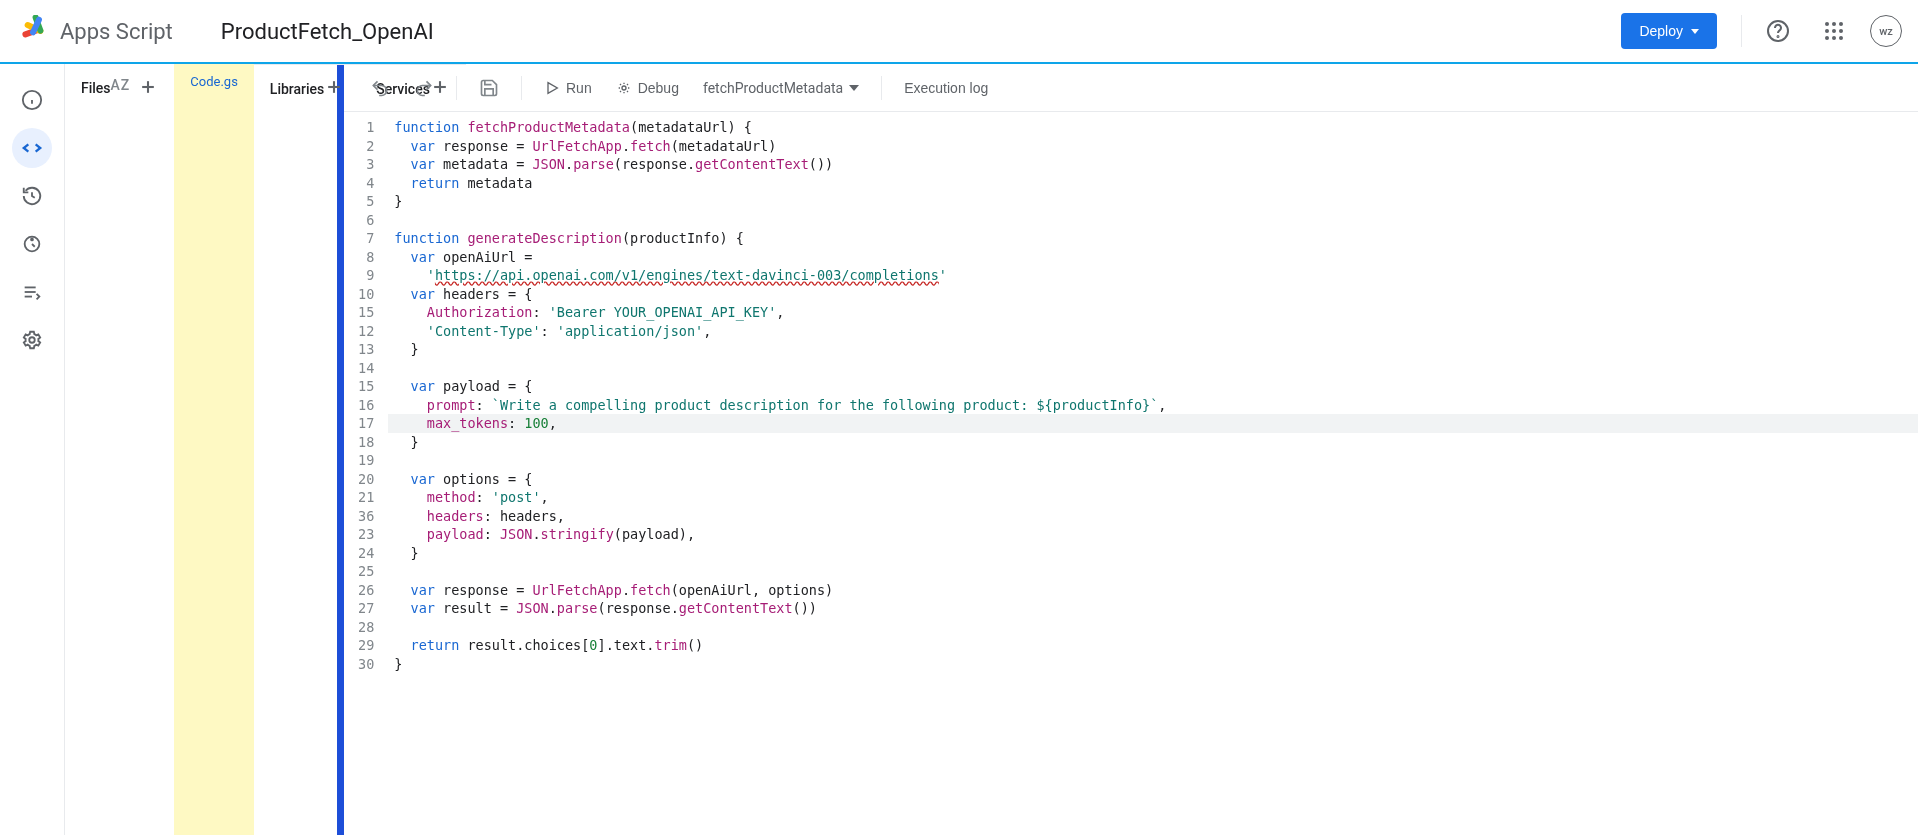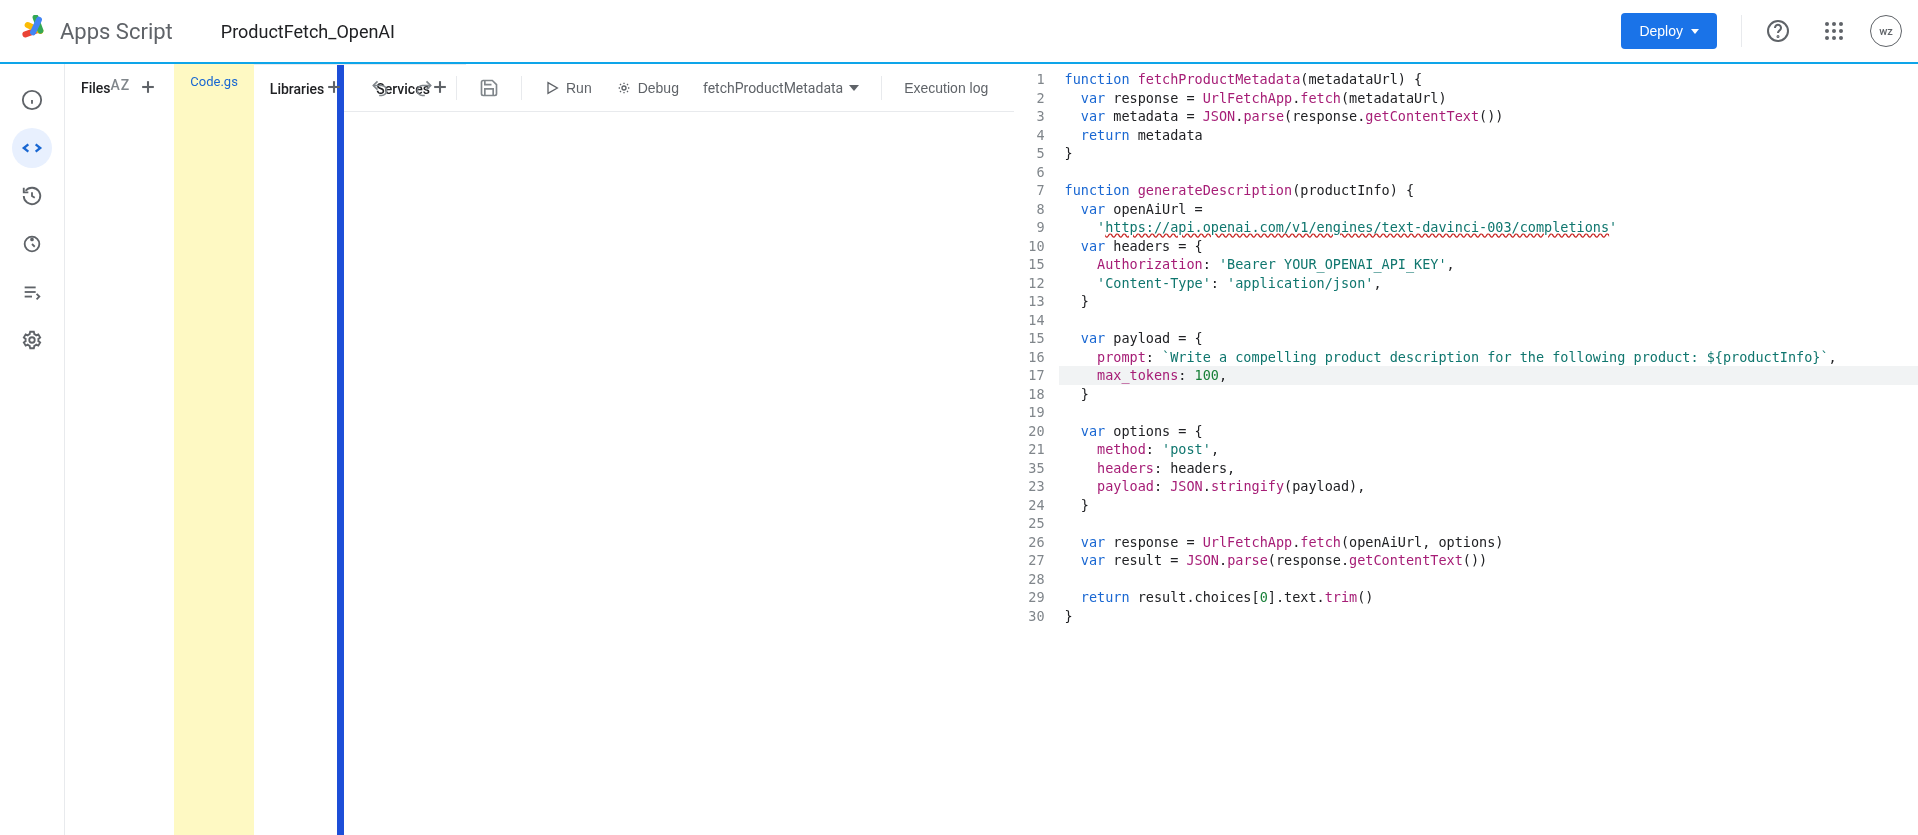--- a/index.html
+++ b/index.html
@@ -1,38 +1,38 @@
 <!DOCTYPE html>
 <html><head>
 <meta charset="utf-8">
 <style>
 * { margin:0; padding:0; box-sizing:border-box; }
 body { font-family:"Google Sans",Roboto,Arial,sans-serif; height:100vh; display:flex; flex-direction:column; color:#202124; }
 .header { height:64px; display:flex; align-items:center; padding:0 16px; border-bottom:2px solid #0ea5e9; }
 .logo { width:36px; height:36px; margin-right:8px; display:flex; align-items:center; justify-content:center; }
 .app-name { font-size:22px; color:#5f6368; margin-right:48px; }
-.project-name { font-size:18px; color:#202124; flex:1; }
+.project-name { font-size:22px; color:#202124; flex:1; }
 .deploy-btn { background:#1a73e8; color:#fff; border:none; padding:7px 18px; height:36px; border-radius:4px; font-size:14px; font-weight:500; display:flex; align-items:center; gap:8px; cursor:pointer; }
 .deploy-btn::after { content:""; border-left:4px solid transparent; border-right:4px solid transparent; border-top:5px solid #fff; }
 .header-right { display:flex; align-items:center; gap:16px; margin-left:24px; }
 .vdiv { width:1px; height:32px; background:#e8eaed; }
 .icon-btn { width:40px; height:40px; border:none; background:none; border-radius:50%; cursor:pointer; display:flex; align-items:center; justify-content:center; color:#5f6368; }
 .avatar { width:32px; height:32px; border:1px solid #5f6368; border-radius:50%; display:flex; align-items:center; justify-content:center; font-size:11px; font-weight:500; color:#5f6368; }
 .body { flex:1; display:flex; overflow:hidden; }
 .rail { width:64px; display:flex; flex-direction:column; align-items:center; padding-top:16px; gap:8px; }
 .rail-btn { width:40px; height:40px; border:none; background:none; border-radius:50%; cursor:pointer; display:flex; align-items:center; justify-content:center; color:#5f6368; }
 .rail-btn.active { background:#e8f0fe; color:#1967d2; }
 .files-panel { width:280px; border-left:1px solid #e8eaed; border-right:7px solid #1d4ed8; display:flex; }
 .section-head { display:flex; align-items:center; justify-content:space-between; padding:12px 16px; height:48px; }
 .section-head span { font-size:14px; font-weight:500; }
 .section-icons { display:flex; gap:8px; color:#5f6368; }
 .file-item { padding:10px 16px; font-size:13px; cursor:pointer; }
 .file-item.active { background:#fef9c3; color:#1967d2; }
 .section-head.with-border { border-top:1px solid #e8eaed; }
-.main { flex:1; display:flex; flex-direction:row; overflow:hidden; }
+.main { flex:1; display:flex; flex-direction:column; overflow:hidden; }
 .toolbar { height:48px; display:flex; align-items:center; padding:0 16px; gap:4px; border-bottom:1px solid #e8eaed; font-size:14px; }
 .tb-btn { border:none; background:none; padding:6px 10px; border-radius:4px; cursor:pointer; display:flex; align-items:center; gap:6px; color:#5f6368; font-size:14px; }
 .tb-btn.disabled { color:#80868b; cursor:default; }
 .tb-sep { width:1px; height:24px; background:#e8eaed; margin:0 8px; }
 .tb-select { display:flex; align-items:center; gap:6px; color:#5f6368; padding:6px 10px; cursor:pointer; border-radius:4px; }
 .editor { flex:1; display:flex; font-family:Menlo,Monaco,Consolas,monospace; font-size:13.5px; line-height:18.5px; overflow:auto; padding-top:6px; }
 .gutter { padding:0 14px 0 14px; color:#80868b; text-align:right; user-select:none; }
 .gutter div { height:18.5px; }
 .code { flex:1; white-space:pre; color:#202124; }
 .code-line { height:18.5px; padding-left:6px; }
@@ -227,21 +227,21 @@
           <div>12</div>
           <div>13</div>
           <div>14</div>
           <div>15</div>
           <div>16</div>
           <div>17</div>
           <div>18</div>
           <div>19</div>
           <div>20</div>
           <div>21</div>
-          <div>35</div>
+          <div>36</div>
           <div>23</div>
           <div>24</div>
           <div>25</div>
           <div>26</div>
           <div>27</div>
           <div>28</div>
           <div>29</div>
           <div>30</div>
         </div>
       <div class="code" id="code"><div class="code-line"><span class="kw">function</span> <span class="fn">fetchProductMetadata</span>(metadataUrl) {</div><div class="code-line">  <span class="kw">var</span> response = <span class="prop">UrlFetchApp</span>.<span class="fn">fetch</span>(metadataUrl)</div><div class="code-line">  <span class="kw">var</span> metadata = <span class="prop">JSON</span>.<span class="fn">parse</span>(response.<span class="fn">getContentText</span>())</div><div class="code-line">  <span class="kw">return</span> metadata</div><div class="code-line">}</div><div class="code-line">&nbsp;</div><div class="code-line"><span class="kw">function</span> <span class="fn">generateDescription</span>(productInfo) {</div><div class="code-line">  <span class="kw">var</span> openAiUrl =</div><div class="code-line">    <span class="str">'<span class="link">https://api.openai.com/v1/engines/text-davinci-003/completions</span>'</span></div><div class="code-line">  <span class="kw">var</span> headers = {</div><div class="code-line">    <span class="prop">Authorization</span>: <span class="str">'Bearer YOUR_OPENAI_API_KEY'</span>,</div><div class="code-line">    <span class="str">'Content-Type'</span>: <span class="str">'application/json'</span>,</div><div class="code-line">  }</div><div class="code-line">&nbsp;</div><div class="code-line">  <span class="kw">var</span> payload = {</div><div class="code-line">    <span class="prop">prompt</span>: <span class="str">`Write a compelling product description for the following product: ${productInfo}`</span>,</div><div class="code-line hl">    <span class="prop">max_tokens</span>: <span class="num">100</span>,</div><div class="code-line">  }</div><div class="code-line">&nbsp;</div><div class="code-line">  <span class="kw">var</span> options = {</div><div class="code-line">    <span class="prop">method</span>: <span class="str">'post'</span>,</div><div class="code-line">    <span class="prop">headers</span>: headers,</div><div class="code-line">    <span class="prop">payload</span>: <span class="prop">JSON</span>.<span class="fn">stringify</span>(payload),</div><div class="code-line">  }</div><div class="code-line">&nbsp;</div><div class="code-line">  <span class="kw">var</span> response = <span class="prop">UrlFetchApp</span>.<span class="fn">fetch</span>(openAiUrl, options)</div><div class="code-line">  <span class="kw">var</span> result = <span class="prop">JSON</span>.<span class="fn">parse</span>(response.<span class="fn">getContentText</span>())</div><div class="code-line">&nbsp;</div><div class="code-line">  <span class="kw">return</span> result.choices[<span class="num">0</span>].text.<span class="fn">trim</span>()</div><div class="code-line">}</div></div>

